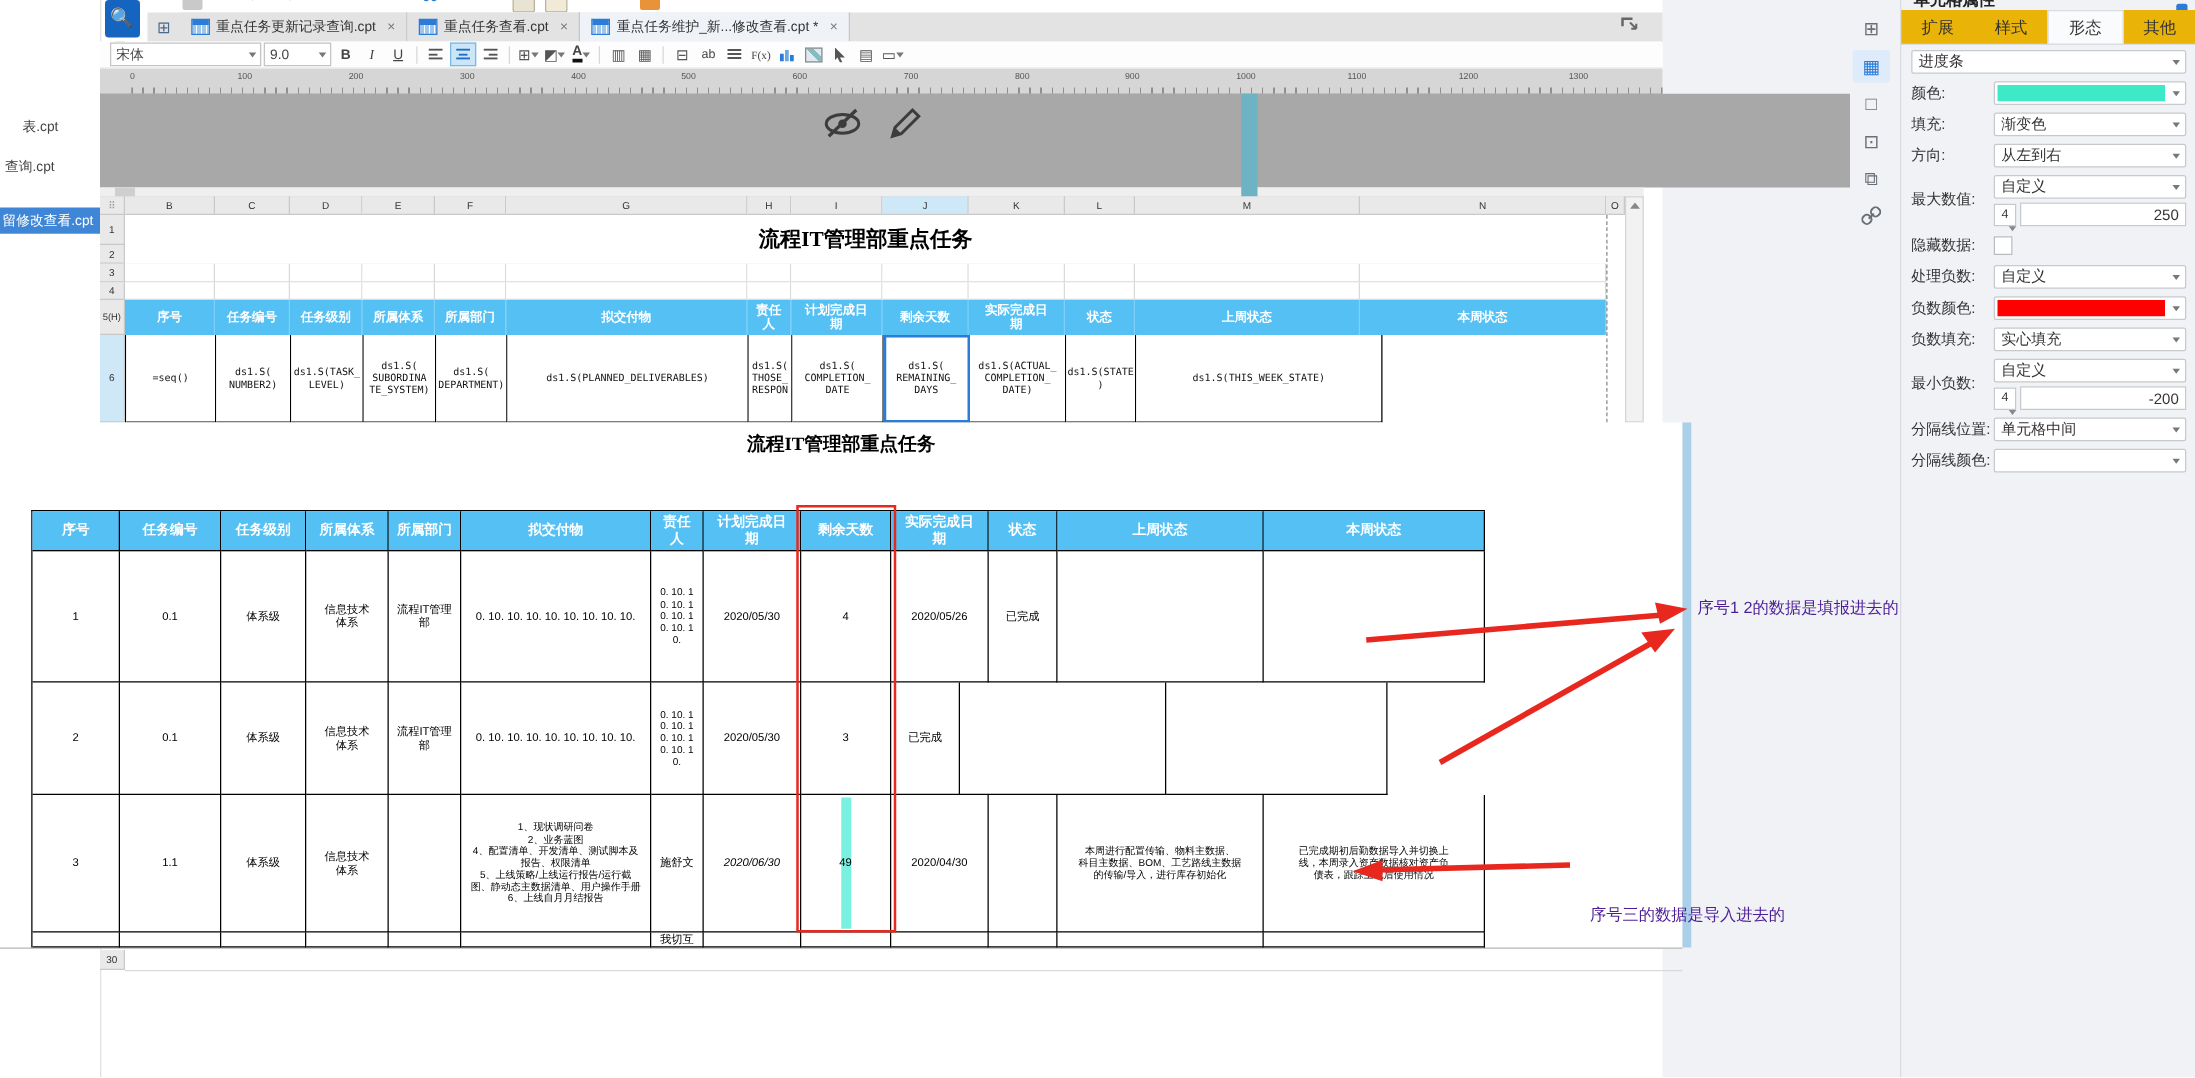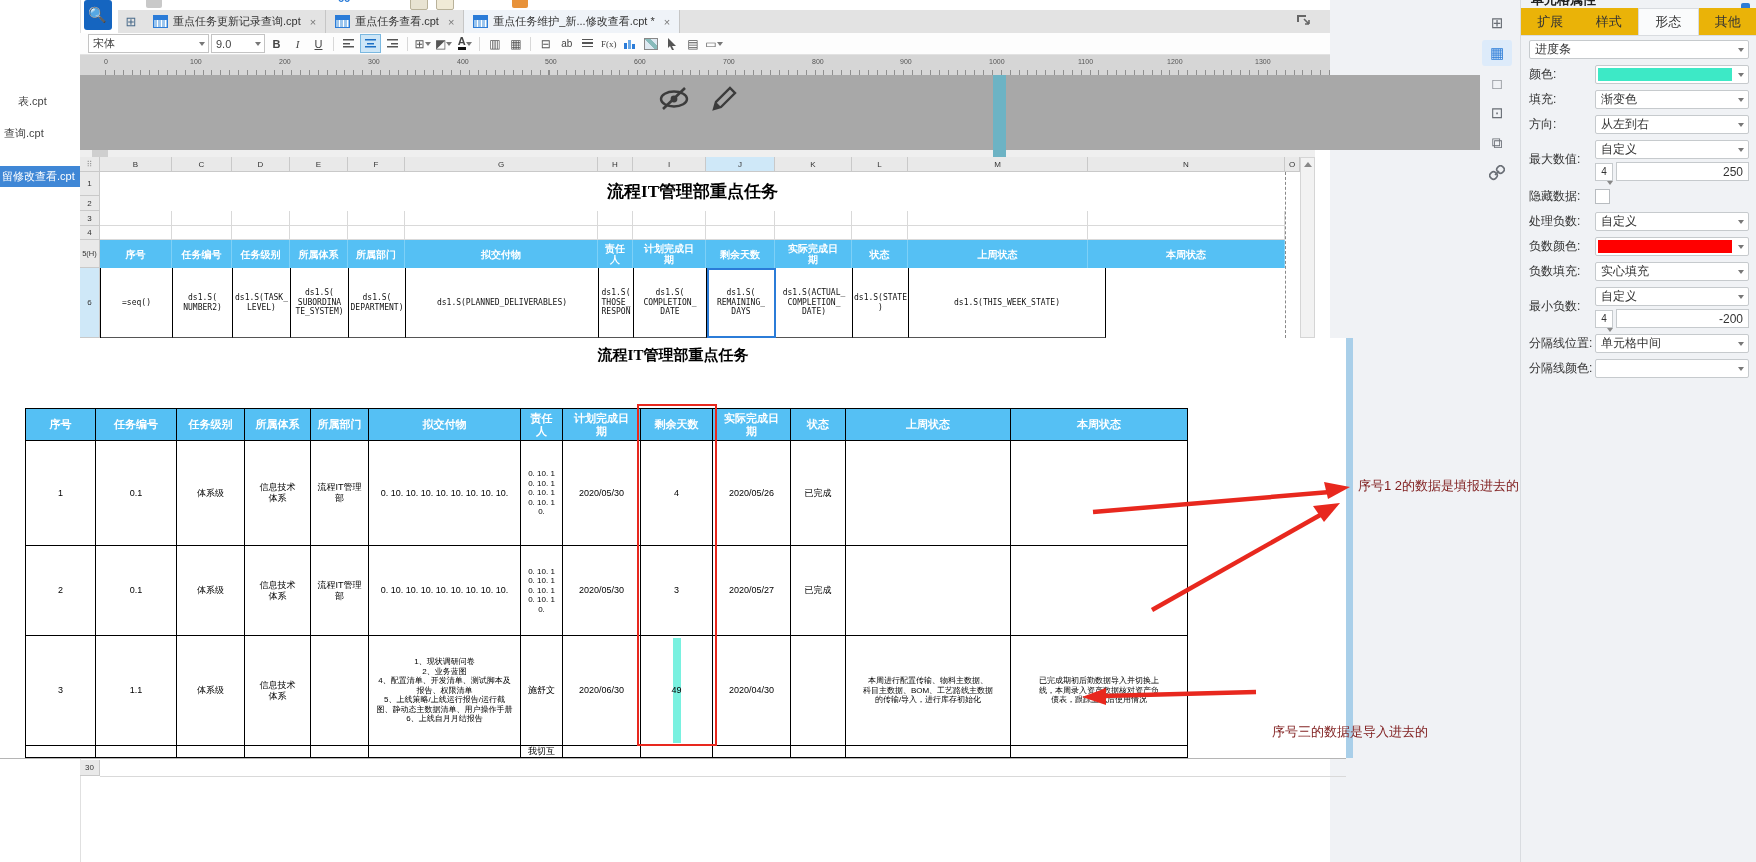--- a/index.html
+++ b/index.html
@@ -97,21 +97,21 @@
   .prow{display:flex;}
   .pc{border-right:1px solid #000;border-bottom:1px solid #000;box-sizing:border-box;display:flex;align-items:center;justify-content:center;
       text-align:center;font-size:9px;line-height:11px;color:#000;white-space:pre-line;position:relative;overflow:hidden;}
   .ph .pc{background:#55c0f4;color:#fff;font-weight:bold;font-size:11px;line-height:13px;}
   .pc.small{font-size:8px;line-height:9.5px;}
   .progressbar{position:absolute;left:50%;margin-left:-4px;top:2px;bottom:2px;width:8px;background:#79f1e0;}
   .pnum{position:relative;z-index:1;}
 
   
   .redbox{left:637px;top:404px;width:76px;height:338px;border:2px solid #e8281e;z-index:9;}
-  .note{position:absolute;color:#7f1d1d;font-size:13px;white-space:nowrap;z-index:10;}
+  .note{position:absolute;color:#4c1d95;font-size:13px;white-space:nowrap;z-index:10;}
   .annot-svg{position:absolute;left:0;top:0;z-index:10;pointer-events:none;}
 
   
   .sideicons{left:1482px;top:6px;width:34px;z-index:1;}
   .sicon{width:30px;height:26px;margin:4px 0;display:flex;align-items:center;justify-content:center;font-size:15px;color:#6a6f76;border-radius:3px;}
   .sicon.active{background:#ddebfa;color:#2b7cd8;}
 
   
   .panel{left:1520px;top:0;width:236px;height:862px;background:#f0f2f5;border-left:1px solid #d9dce0;box-sizing:border-box;z-index:1;}
   .ptit{position:absolute;left:10px;top:-9px;font-size:13px;font-weight:bold;color:#222;}
@@ -452,41 +452,40 @@
         <div class="pc" style="width:58px;height:90px;">流程IT管理
 部</div>
         <div class="pc" style="width:152px;height:90px;">0. 10. 10. 10. 10. 10. 10. 10. 10.</div>
         <div class="pc small" style="width:42px;height:90px;">0. 10. 1
 0. 10. 1
 0. 10. 1
 0. 10. 1
 0.</div>
         <div class="pc" style="width:78px;height:90px;">2020/05/30</div>
         <div class="pc" style="width:72px;height:90px;">3</div>
-        <div class="pc" style="width:78px;height:90px;">2020/05/27</div>
         <div class="pc" style="width:55px;height:90px;">已完成</div>
         <div class="pc" style="width:165px;height:90px;"></div>
         <div class="pc" style="width:177px;height:90px;"></div>
       </div>
       <div class="prow">
         <div class="pc" style="width:70px;height:110px;">3</div>
         <div class="pc" style="width:81px;height:110px;">1.1</div>
         <div class="pc" style="width:68px;height:110px;">体系级</div>
         <div class="pc" style="width:66px;height:110px;">信息技术
 体系</div>
         <div class="pc" style="width:58px;height:110px;"></div>
         <div class="pc small" style="width:152px;height:110px;">1、现状调研问卷
 2、业务蓝图
 4、配置清单、开发清单、测试脚本及
 报告、权限清单
 5、上线策略/上线运行报告/运行截
 图、静动态主数据清单、用户操作手册
 6、上线自月月结报告</div>
         <div class="pc" style="width:42px;height:110px;">施舒文</div>
-        <div class="pc" style="width:78px;height:110px;">2020/06/30</div>
+        <div class="pc" style="width:78px;height:110px;font-style:italic;">2020/06/30</div>
         <div class="pc" style="width:72px;height:110px;"><span class="progressbar"></span><span class="pnum">49</span></div>
         <div class="pc" style="width:78px;height:110px;">2020/04/30</div>
         <div class="pc" style="width:55px;height:110px;"></div>
         <div class="pc small" style="width:165px;height:110px;">本周进行配置传输、物料主数据、
 科目主数据、BOM、工艺路线主数据
 的传输/导入，进行库存初始化</div>
         <div class="pc small" style="width:177px;height:110px;">已完成期初后勤数据导入并切换上
 线，本周录入资产数据核对资产负
 债表，跟踪上线后使用情况</div>
       </div>

